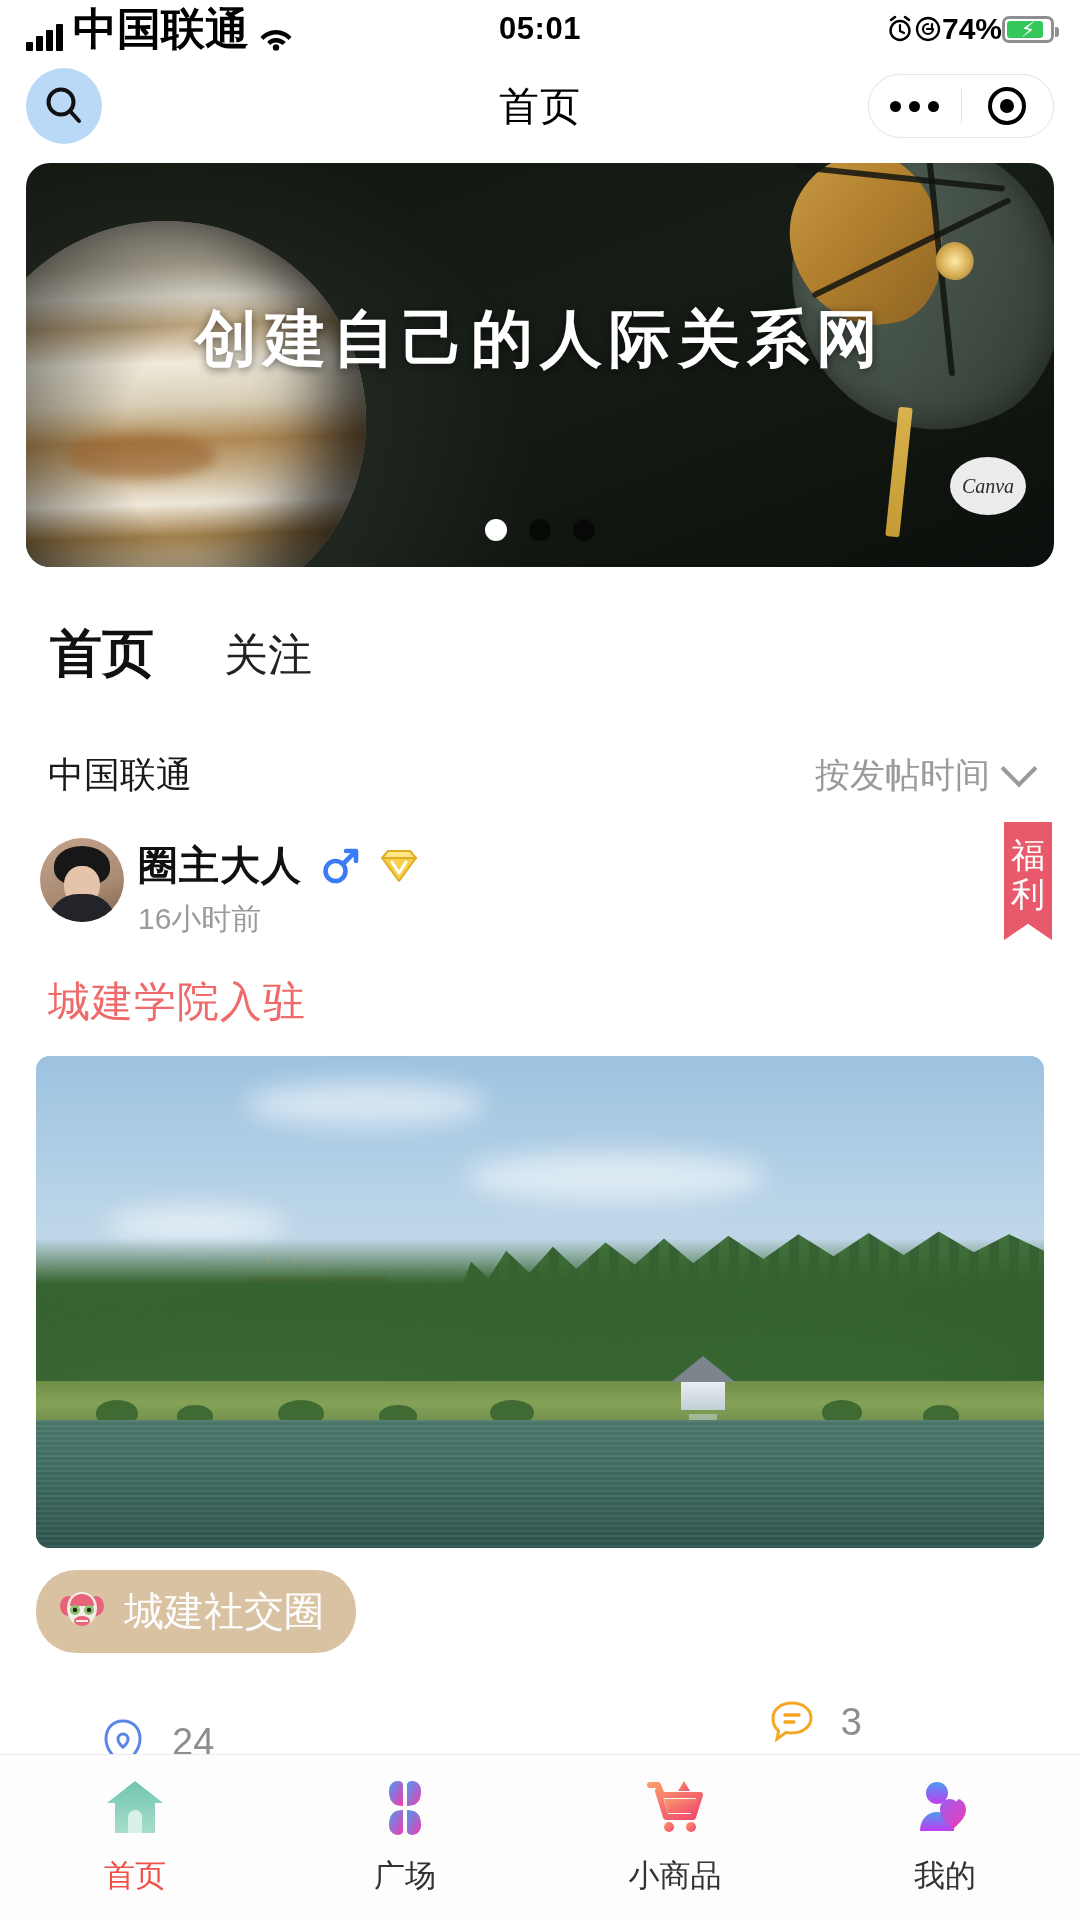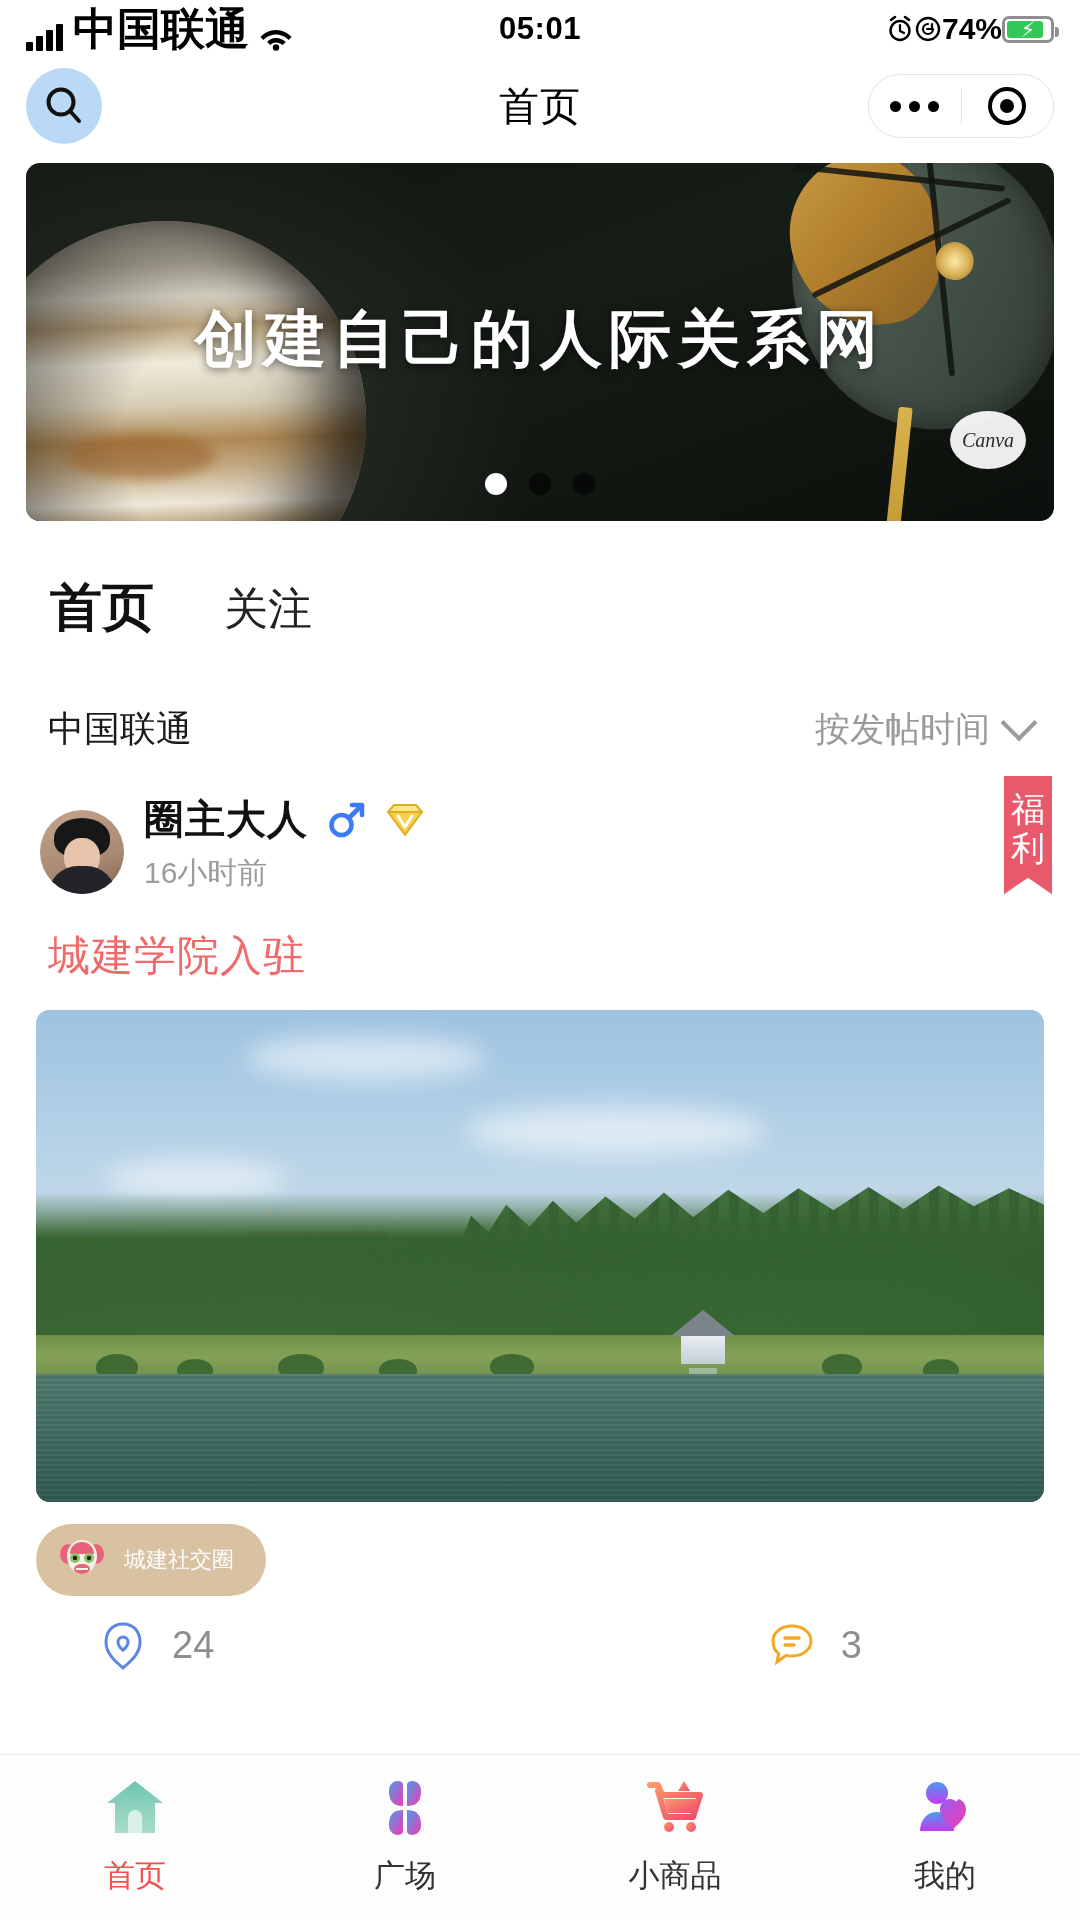--- a/index.html
+++ b/index.html
@@ -76,21 +76,21 @@
   .dots3 i { width: 11px; height: 11px; border-radius:50%; background:#000; display:block; }
   .target {
     width: 38px; height: 38px; border-radius:50%; border: 4px solid #000;
     display:flex; align-items:center; justify-content:center;
   }
   .target i { width: 14px; height:14px; border-radius:50%; background:#000; display:block; }
 
   
   .banner-wrap { padding: 9px 26px 0; }
   .banner {
-    position: relative; width: 100%; height: 358px; border-radius: 14px;
+    position: relative; width: 100%; height: 404px; border-radius: 24px;
     overflow: hidden;
     background:
       radial-gradient(circle at 12% 82%, rgba(120,130,120,.25) 0%, rgba(0,0,0,0) 40%),
       linear-gradient(160deg, #11160f 0%, #161c16 45%, #0c100c 100%);
   }
   
   .planet {
     position:absolute; left: -60px; top: 58px; width: 400px; height: 400px; border-radius:50%;
     background:
       linear-gradient(178deg,
@@ -176,21 +176,21 @@
     display:flex; align-items:center; justify-content:space-between;
     padding: 56px 48px 0;
   }
   .sort-label { font-size: 36px; color:#1a1a1a; }
   .sort-value { display:flex; align-items:center; gap: 16px; color:#9a9a9a; font-size: 35px; }
   .chev { width: 26px; height: 26px; border-right: 4px solid #9a9a9a; border-bottom: 4px solid #9a9a9a;
           transform: rotate(45deg) translate(-5px,-5px); }
 
   
   .post { position: relative; padding: 38px 0 0; }
-  .post-head { display:flex; align-items:flex-end; padding: 0 40px; gap: 20px; }
+  .post-head { display:flex; align-items:flex-start; padding: 0 40px; gap: 14px; }
   .avatar {
     width: 84px; height: 84px; border-radius:50%; overflow:hidden; flex: none;
     background: linear-gradient(160deg,#c5a48d 0%, #a98a72 60%, #7d6352 100%);
     position: relative;
   }
   .avatar .hair {
     position:absolute; left: 14px; top: 8px; width: 56px; height: 40px;
     background:#171717; border-radius: 50% 50% 42% 42%;
   }
   .avatar .face {
@@ -280,28 +280,28 @@
     background: linear-gradient(180deg, rgba(200,215,222,.55) 0%, rgba(90,120,112,0) 100%);
   }
 
   
   .chip-wrap { padding: 22px 36px 0; }
   .chip {
     display:inline-flex; align-items:center; gap: 18px;
     background:#d9c2a2; border-radius: 40px; padding: 14px 32px 14px 22px;
   }
   .chip .lion { width: 48px; height: 44px; }
-  .chip span { color:#fdfdfd; font-size: 22px; }
+  .chip span { color:#fdfdfd; font-size: 40px; }
 
   
   .actions {
     display:flex; align-items:center; padding: 22px 0 0;
   }
   .act { display:flex; align-items:center; gap: 22px; }
-  .act.like { padding-left: 96px; }
+  .act.like { padding-left: 96px; margin-top: 40px; }
   .act.cmt  { margin-left: auto; padding-right: 218px; }
   .act .num { font-size: 38px; color:#8e8e8e; }
 
   
   .tabbar {
     position:absolute; left:0; right:0; bottom:0; height: 166px;
     background:#fdfdfd; border-top: 1px solid #ececec;
     display:flex; align-items:flex-start; padding-top: 16px;
   }
   .tb { flex:1; display:flex; flex-direction:column; align-items:center; gap: 10px; }

